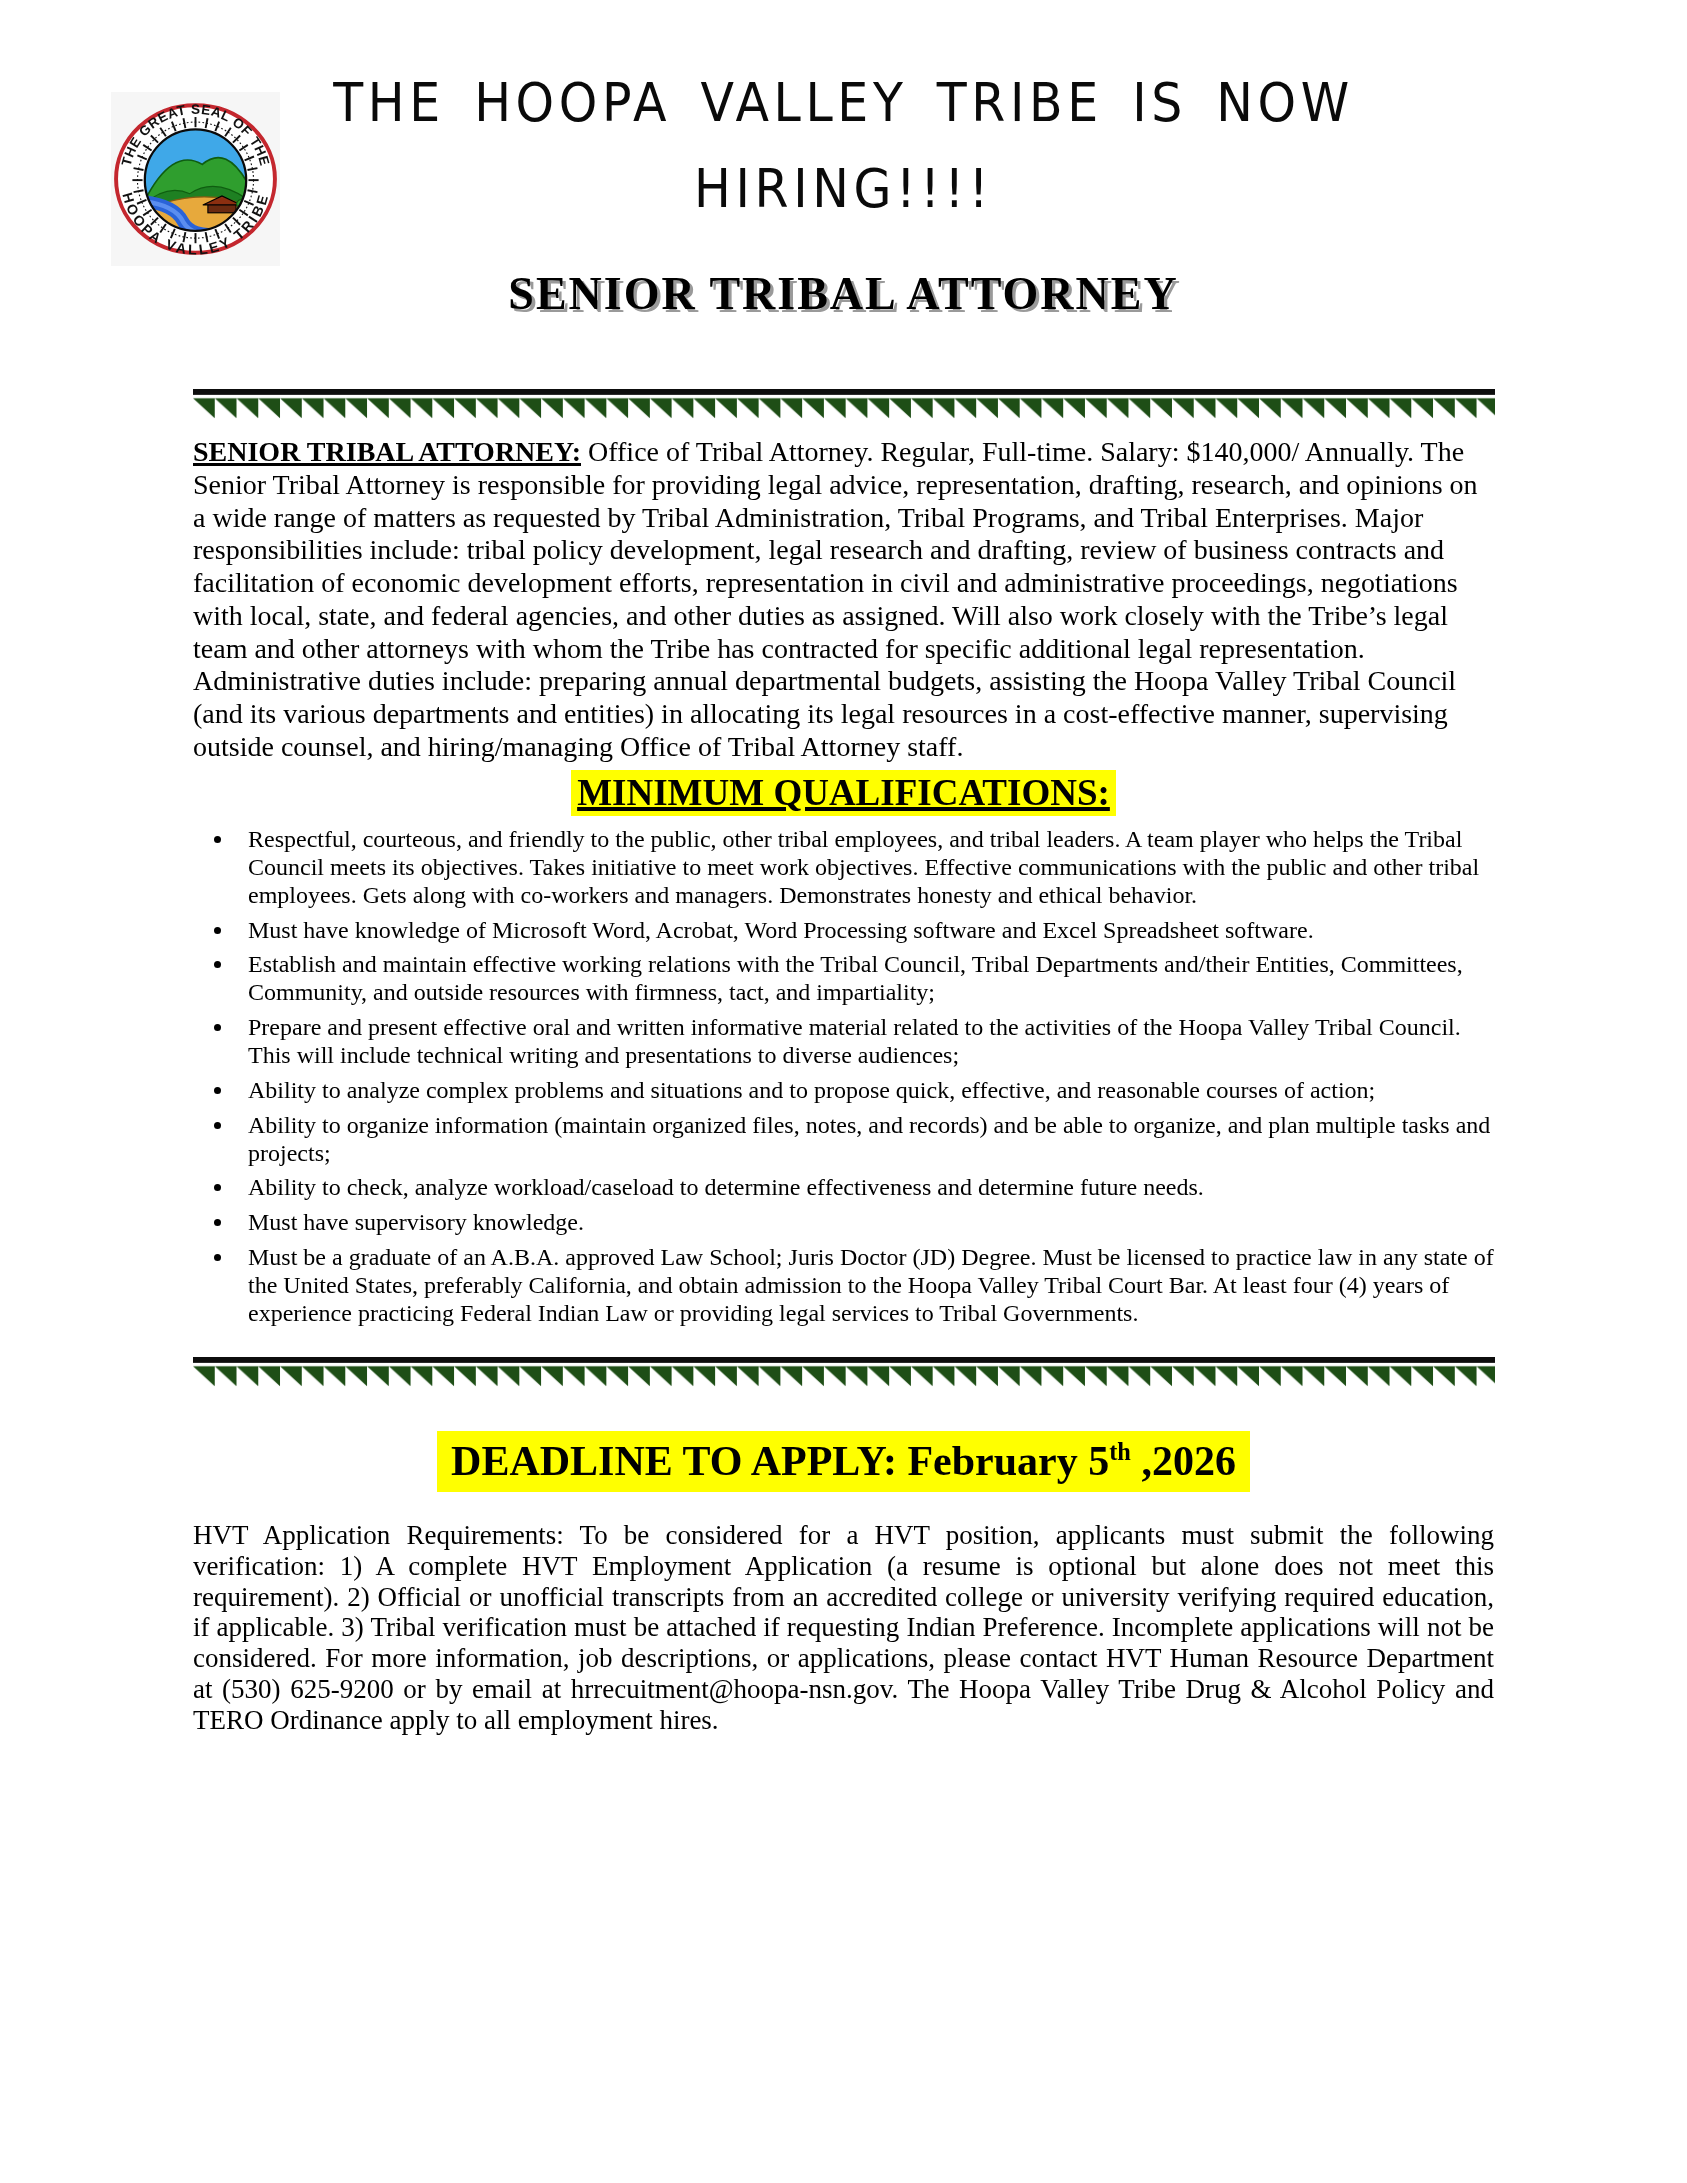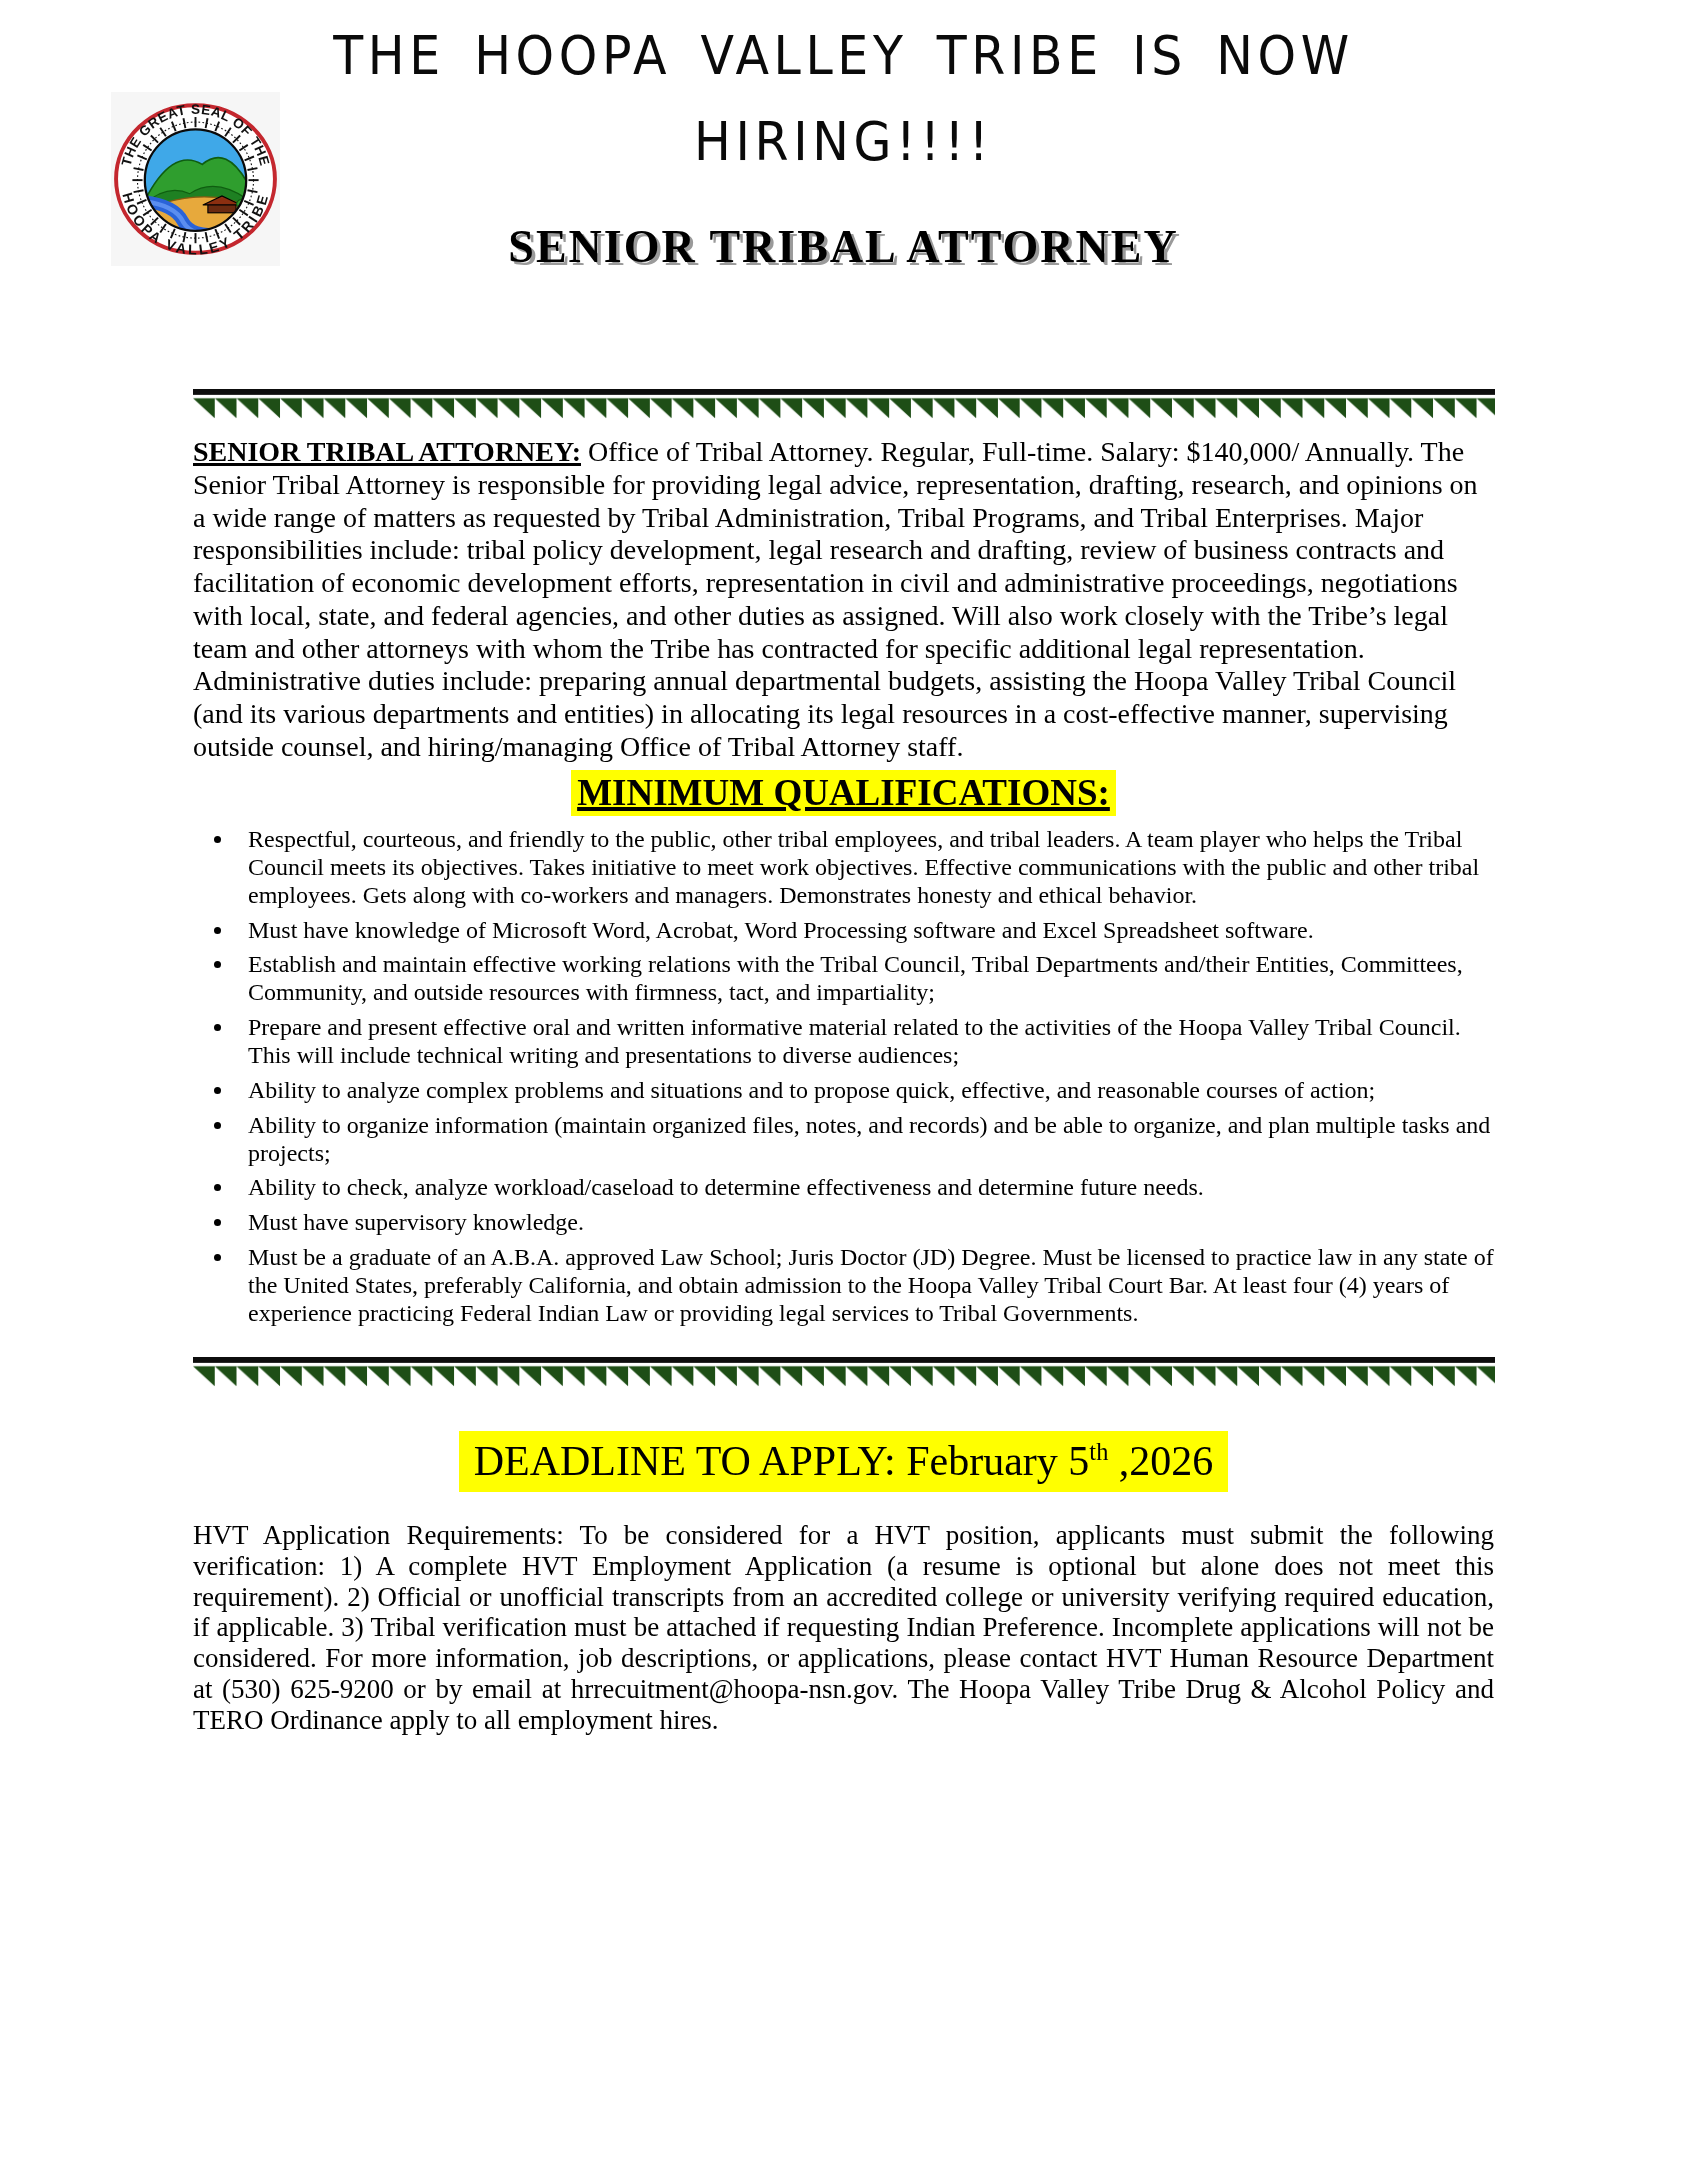--- a/index.html
+++ b/index.html
@@ -14,21 +14,21 @@
     width:1687px;height:2183px;
     background:#ffffff;
     overflow:hidden;
     font-family:"Liberation Serif", serif;
     color:#000;
   }
   
   .header{position:relative;height:389px;}
   .seal-box{position:absolute;left:111px;top:92px;width:169px;height:174px;background:#f6f6f6;}
   .seal-box svg{width:100%;height:100%;}
-  .titles{text-align:center;padding-top:28px;}
+  .titles{text-align:center;padding-top:75px;}
   .hand-title{
     font-family:"DejaVu Sans", cursive;
     font-size:49px;
     letter-spacing:4.6px;
     word-spacing:9.2px;
     color:#0a0a0a;
     transform:scaleY(1.08);
   }
   .hand-title.line2{margin-top:29px;}
   .job-title{
@@ -69,21 +69,21 @@
     padding-left:13px;
     font-size:24px;
     line-height:1.17;
     margin:0 0 6.6px 0;
   }
   .divider-wrap{margin-top:30px;}
   .deadline{text-align:center;margin-top:44px;}
   .deadline span.box{
     display:inline-block;
     background:var(--highlight);
-    font-weight:normal;
+    font-weight:bold;
     font-size:42px;
     padding:6.6px 14.5px;
   }
   .deadline sup{font-size:0.58em;}
   .footer{
     margin-top:28px;
     font-size:27px;
     line-height:1.14;
     text-align:justify;
   }

